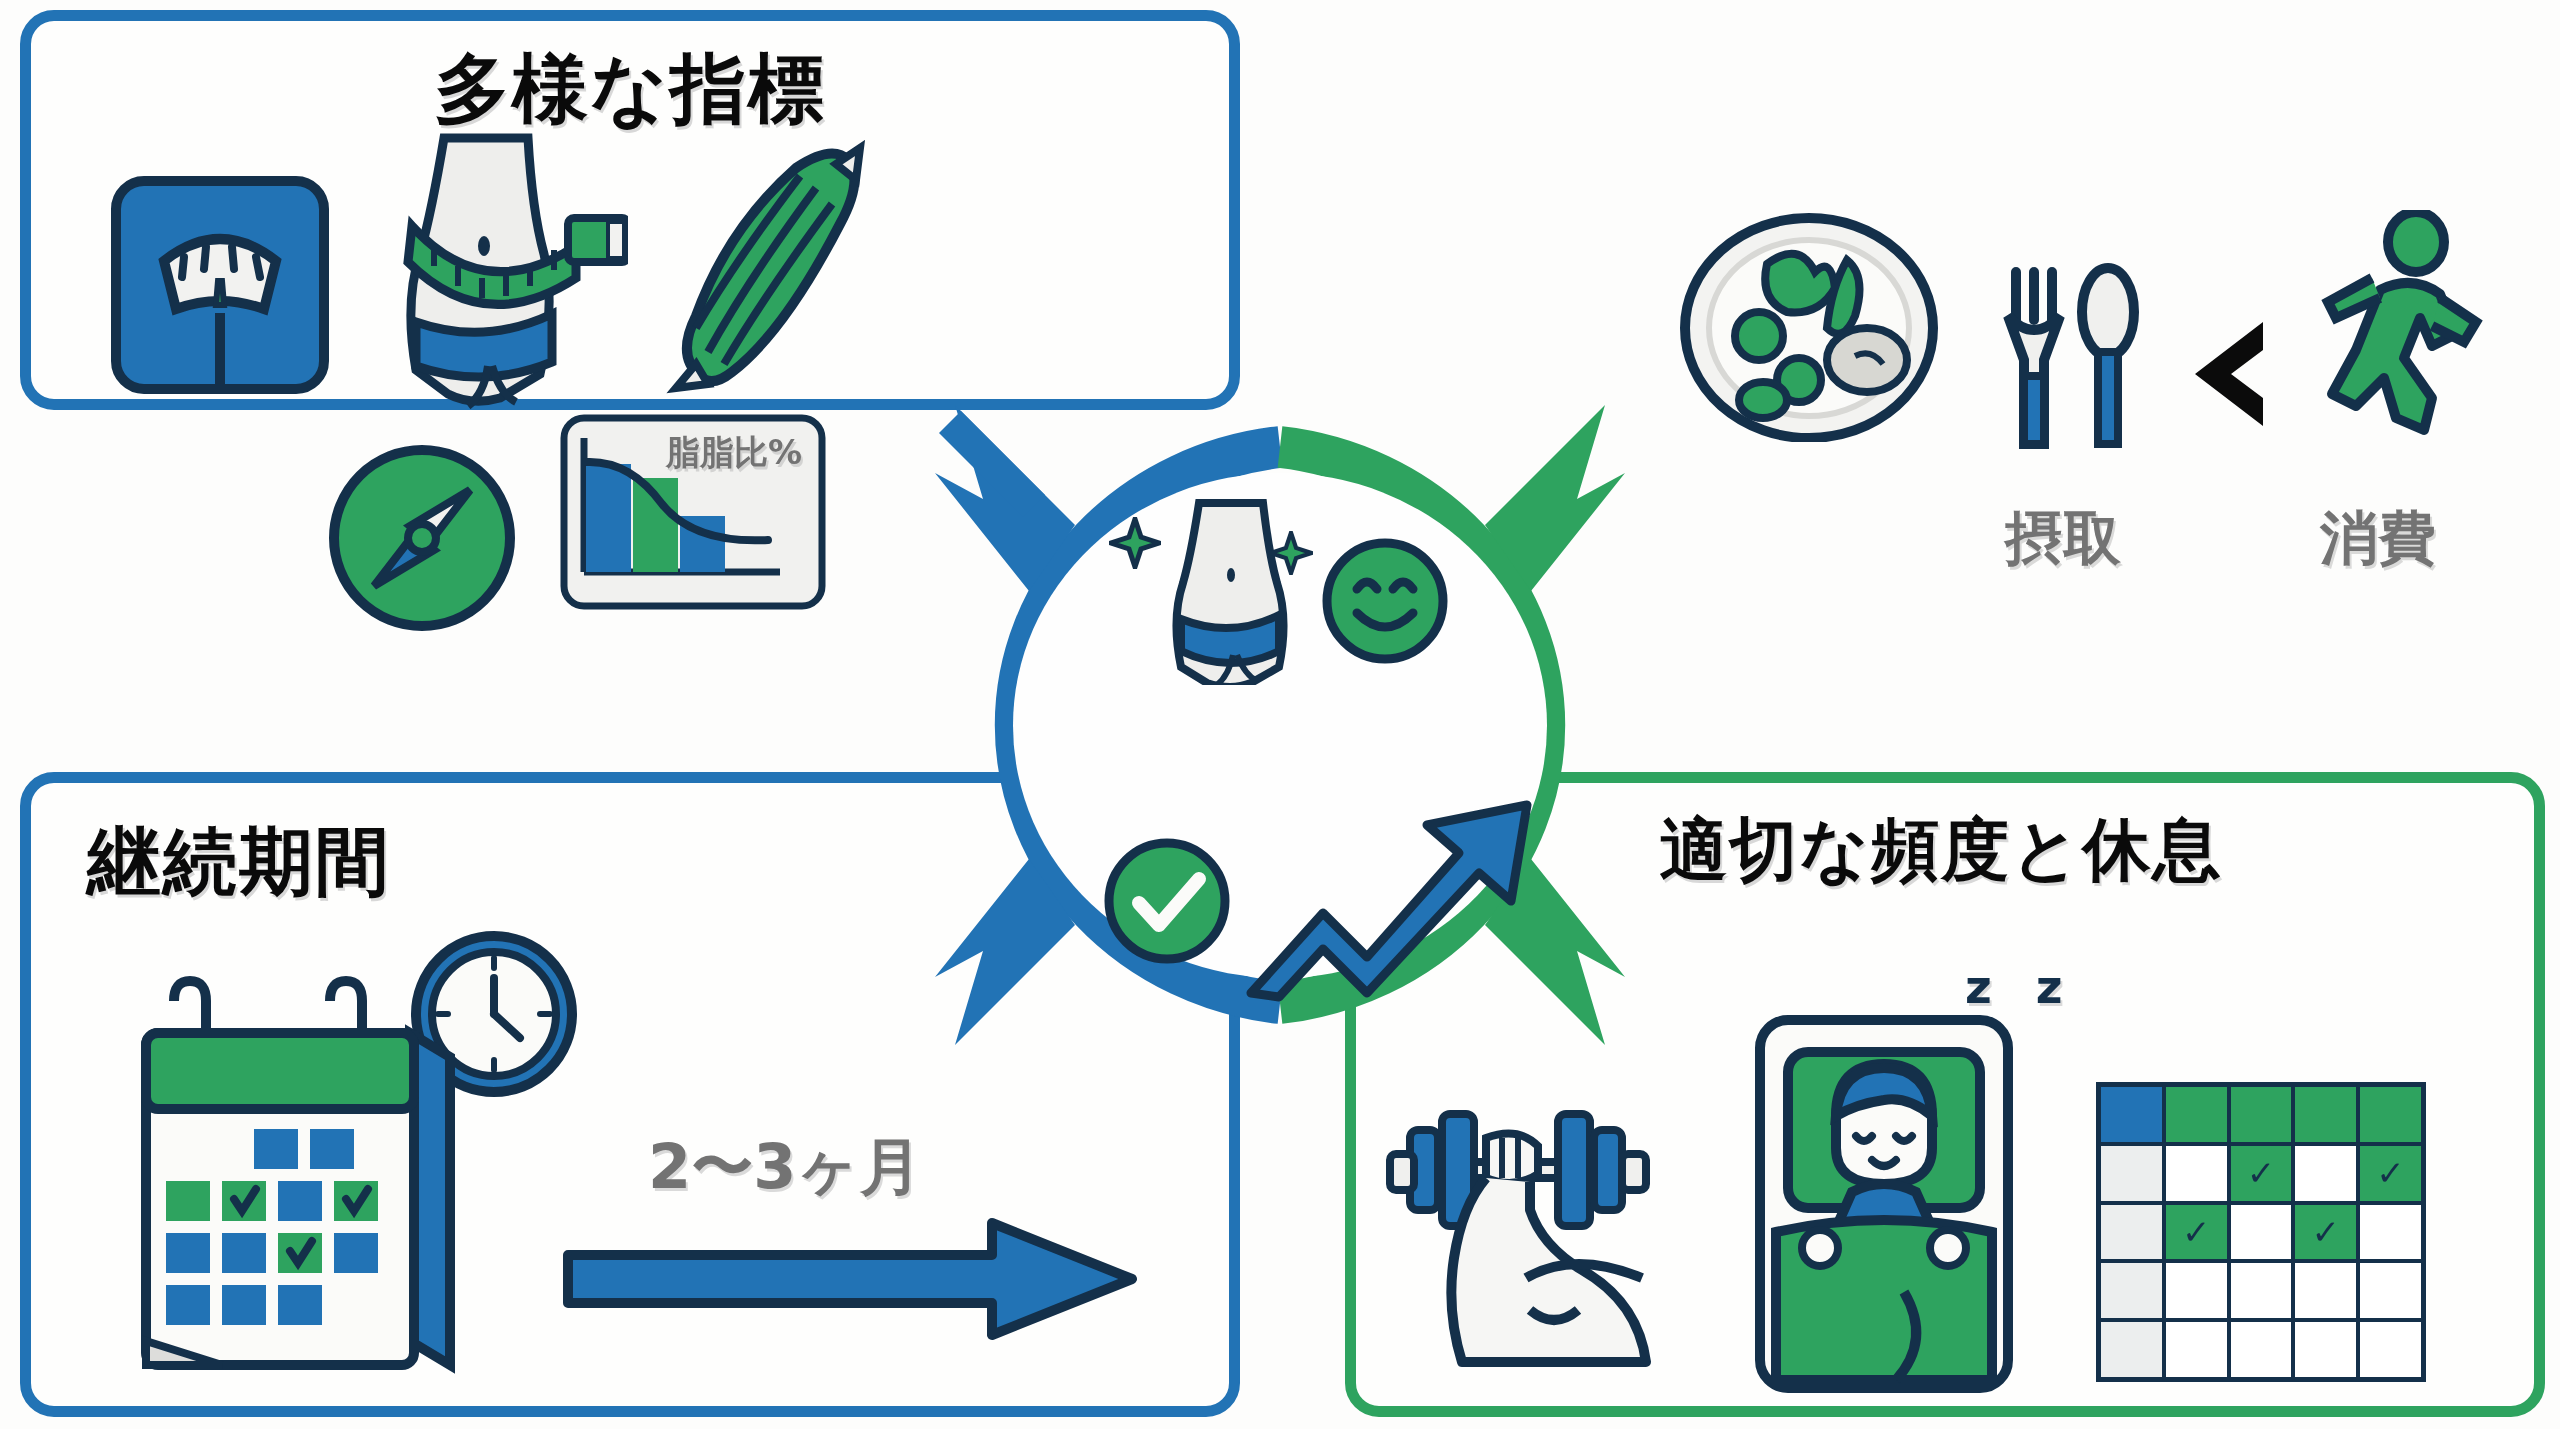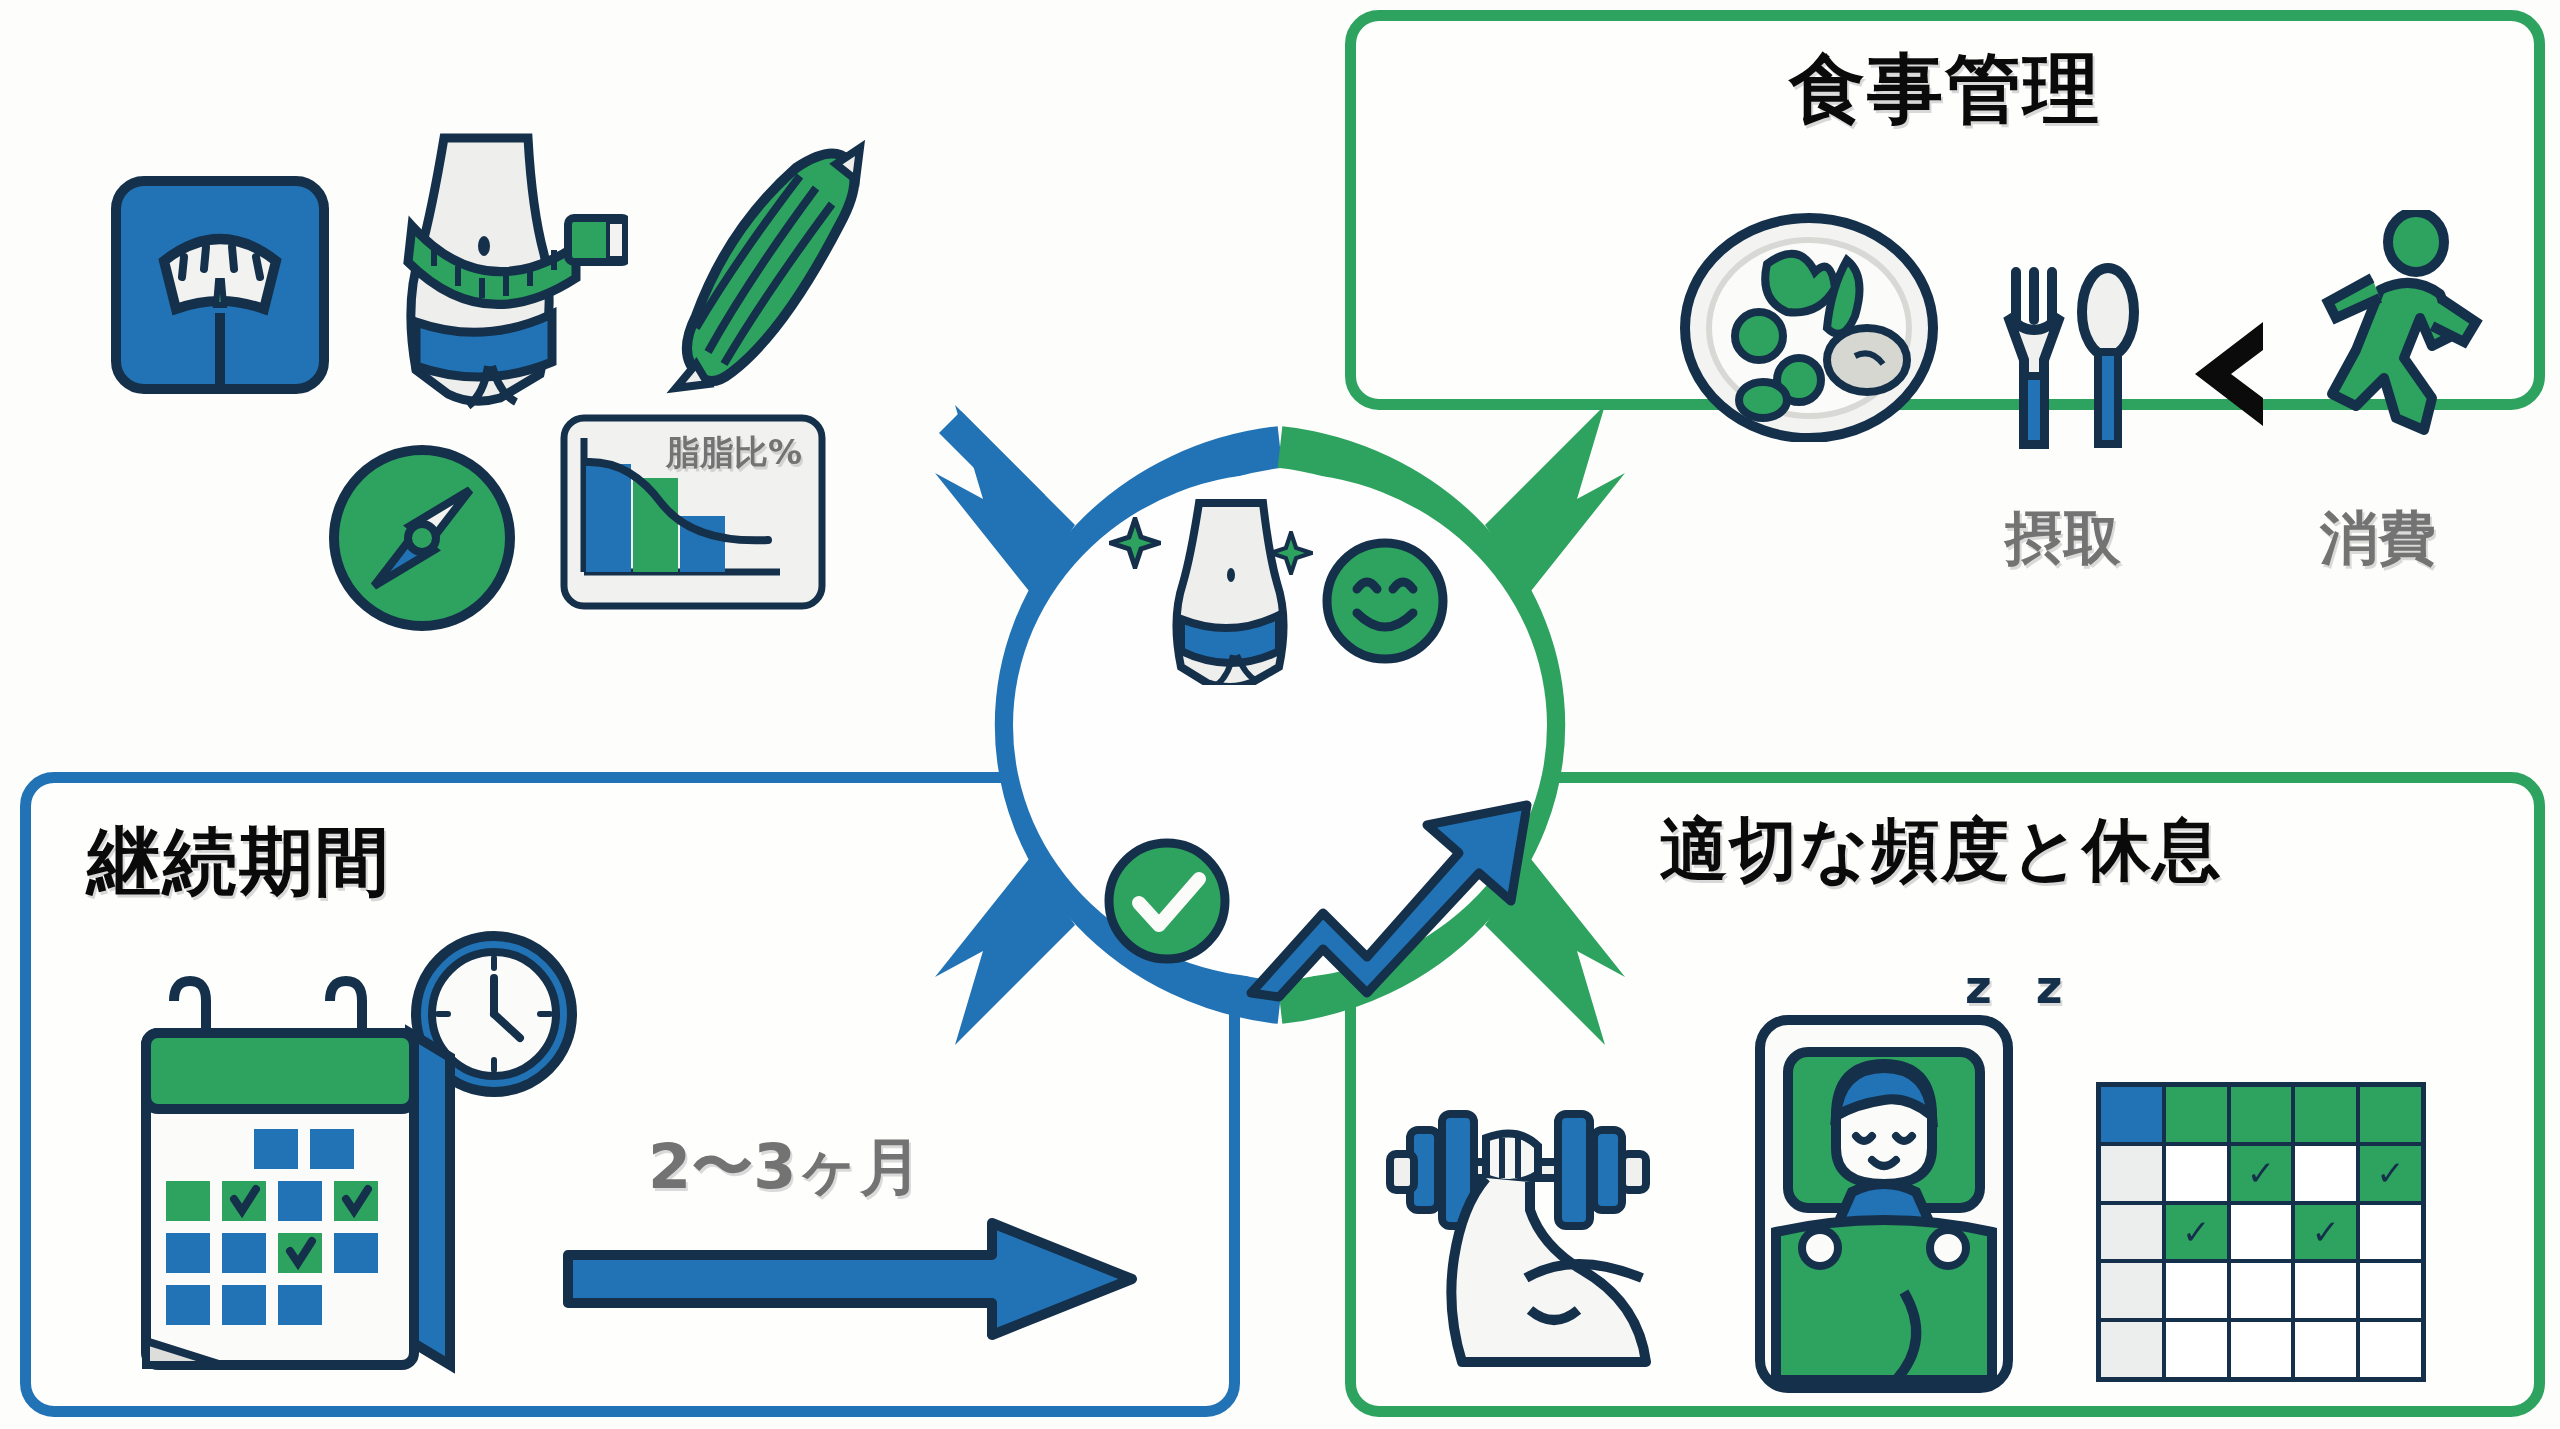--- a/index.html
+++ b/index.html
@@ -65,24 +65,24 @@
   .c-white{background:#ffffff;}
   .c-gray{background:#eceeee;}
   .c-green{background:#2ea35f;}
   .c-blue{background:#2273b5;}
 </style>
 </head>
 <body>
 
 <div class="stage">
 
-
-  <div class="panel green" id="panel-tr">
-    <div class="p-title" id="title-tr">食事管理</div>
-  </div>
+  <div class="panel blue" id="panel-tl">
+    <div class="p-title" id="title-tl">多様な指標</div>
+  </div>
+
 
   <div class="panel blue" id="panel-bl">
     <div class="p-title" id="title-bl">継続期間</div>
   </div>
 
   <div class="panel green" id="panel-br">
     <div class="p-title" id="title-br">適切な頻度と休息</div>
   </div>
 
   <svg class="ico" style="left:100px;top:165px;" width="240" height="240" viewBox="0 0 120 120">

